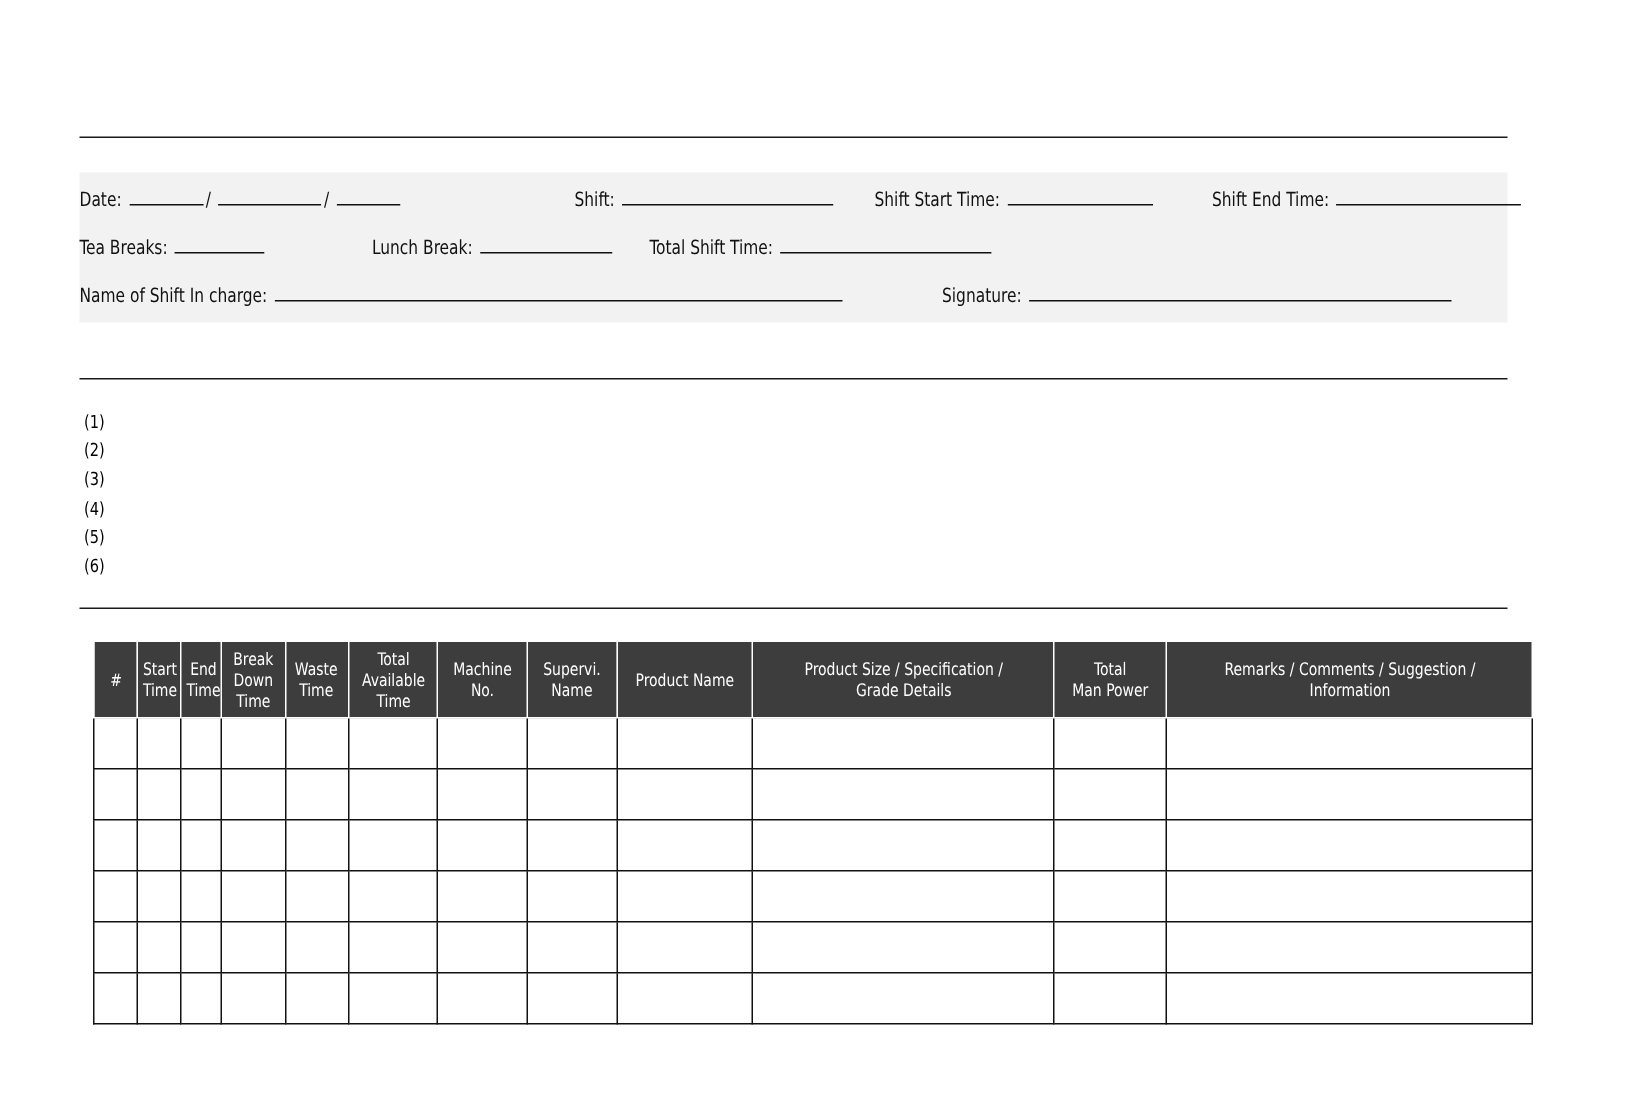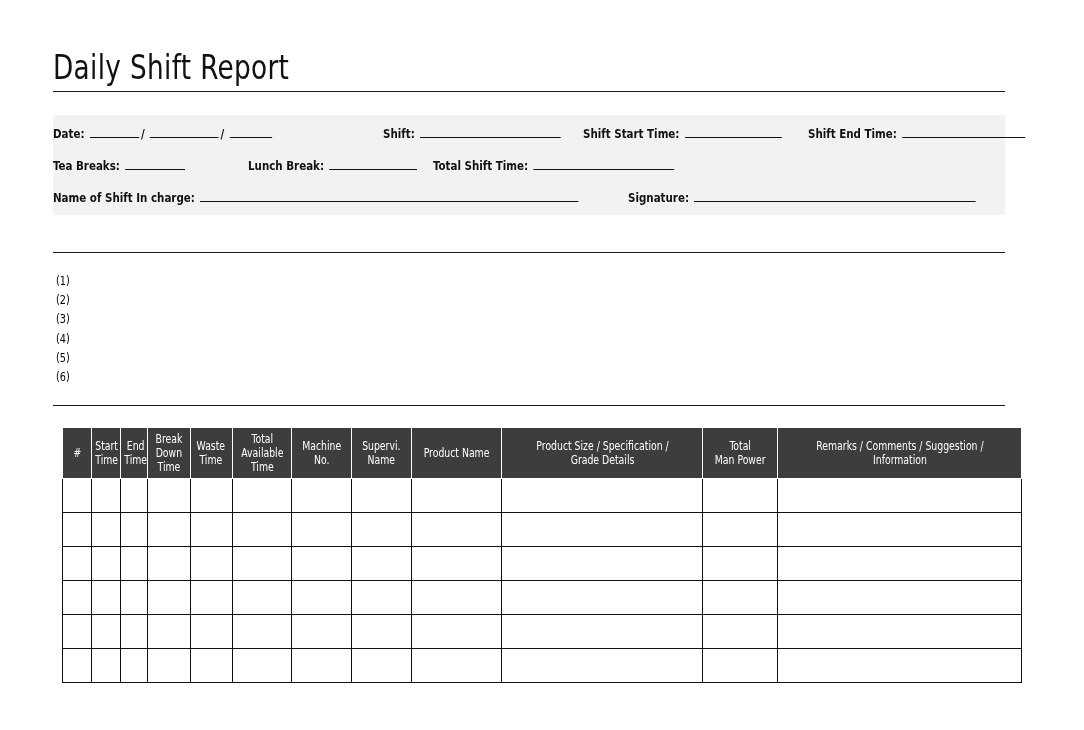--- a/index.html
+++ b/index.html
@@ -53,21 +53,20 @@
   }
 
   
   .info-block {
     position: absolute;
     left: 53px;
     top: 115px;
     width: 952px;
     height: 100px;
     background: #f2f2f2;
-    font-weight: bold;
   }
   .fld-row {
     position: absolute;
     left: 0;
     width: 952px;
     height: 22px;
     white-space: nowrap;
   }
   .fld {
     position: absolute;
@@ -188,23 +187,20 @@
     box-sizing: border-box;
     padding: 0;
   }
   table.shift-tbl tbody tr:first-child td { border-top: 1.3px solid #111111; }
 </style>
 </head>
 <body>
 
 <div class="page">
 
-  <div class="title-wrap">
-    <div class="doc-title">Daily Shift Report</div>
-  </div>
   <div class="title-rule"></div>
 
   <div class="info-block" id="info-block">
       <div class="fld-row" style="top: 8px;">
         <div class="fld" style="left: 0px;"><span class="lbl">Date: </span><span class="blank" style="width: 56px;"></span><span>/ </span><span class="blank" style="width: 78px;"></span><span>/ </span><span class="blank" style="width: 48px;"></span></div>
         <div class="fld" style="left: 330px;"><span class="lbl">Shift: </span><span class="blank" style="width: 160px;"></span></div>
         <div class="fld" style="left: 530px;"><span class="lbl">Shift Start Time: </span><span class="blank" style="width: 110px;"></span></div>
         <div class="fld" style="left: 755px;"><span class="lbl">Shift End Time: </span><span class="blank" style="width: 140px;"></span></div>
       </div>
       <div class="fld-row" style="top: 72px;">

